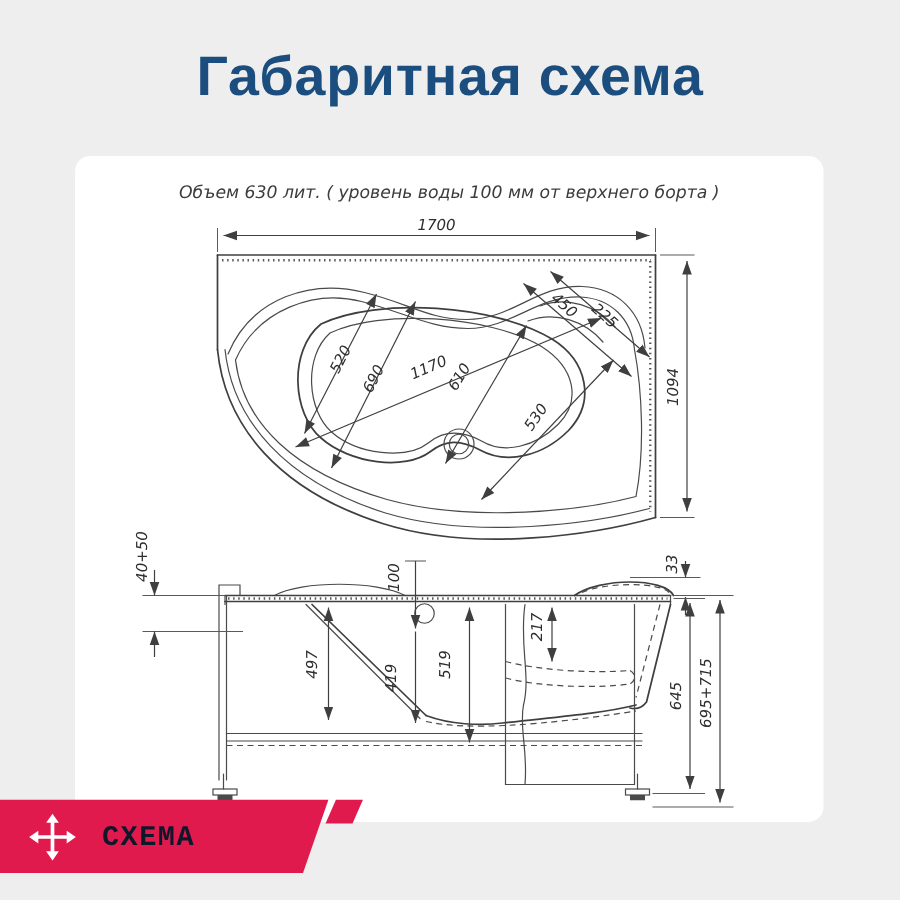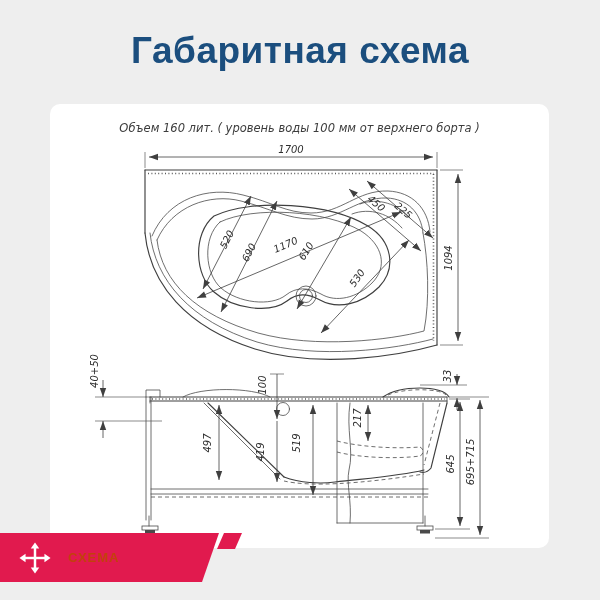--- a/index.html
+++ b/index.html
@@ -32,32 +32,32 @@
   .lbl{
     font-family:"DejaVu Sans",sans-serif;font-style:italic;
     font-size:10px;fill:#2e2e2e;text-anchor:middle;
   }
   .badge{position:absolute;left:0;top:533px;width:260px;height:50px;}
   .badge svg.shape{position:absolute;left:0;top:0;width:260px;height:50px;}
   .badge .content{
     position:absolute;left:18px;top:0;height:49px;display:flex;
     align-items:center;gap:16px;
   }
-  .badge .txt{color:#c2410c;font-weight:800;font-size:13px;line-height:16px;
-    letter-spacing:1px;font-family:Liberation Sans, sans-serif;}
+  .badge .txt{color:#0f172a;font-weight:800;font-size:19px;line-height:16px;
+    letter-spacing:1px;font-family:Liberation Mono, monospace;}
 </style>
 </head>
 <body>
 
 <div class="page">
 
   <h1 class="title">Габаритная схема</h1>
 
   <div class="panel"></div>
-  <div class="subtitle">Объем 160 лит. ( уровень воды 100 мм от верхнего борта )</div>
+  <div class="subtitle">Объем 630 лит. ( уровень воды 100 мм от верхнего борта )</div>
 
   <svg class="draw" viewBox="0 0 600 600">
     <defs>
       <marker id="aE" markerUnits="userSpaceOnUse" markerWidth="12" markerHeight="10" refX="9" refY="5" orient="auto">
         <path d="M0,1.8 L9,5 L0,8.2 Z" fill="#3f3f3f"></path>
       </marker>
       <marker id="aS" markerUnits="userSpaceOnUse" markerWidth="12" markerHeight="10" refX="0" refY="5" orient="auto">
         <path d="M9,1.8 L0,5 L9,8.2 Z" fill="#3f3f3f"></path>
       </marker>
     </defs>

